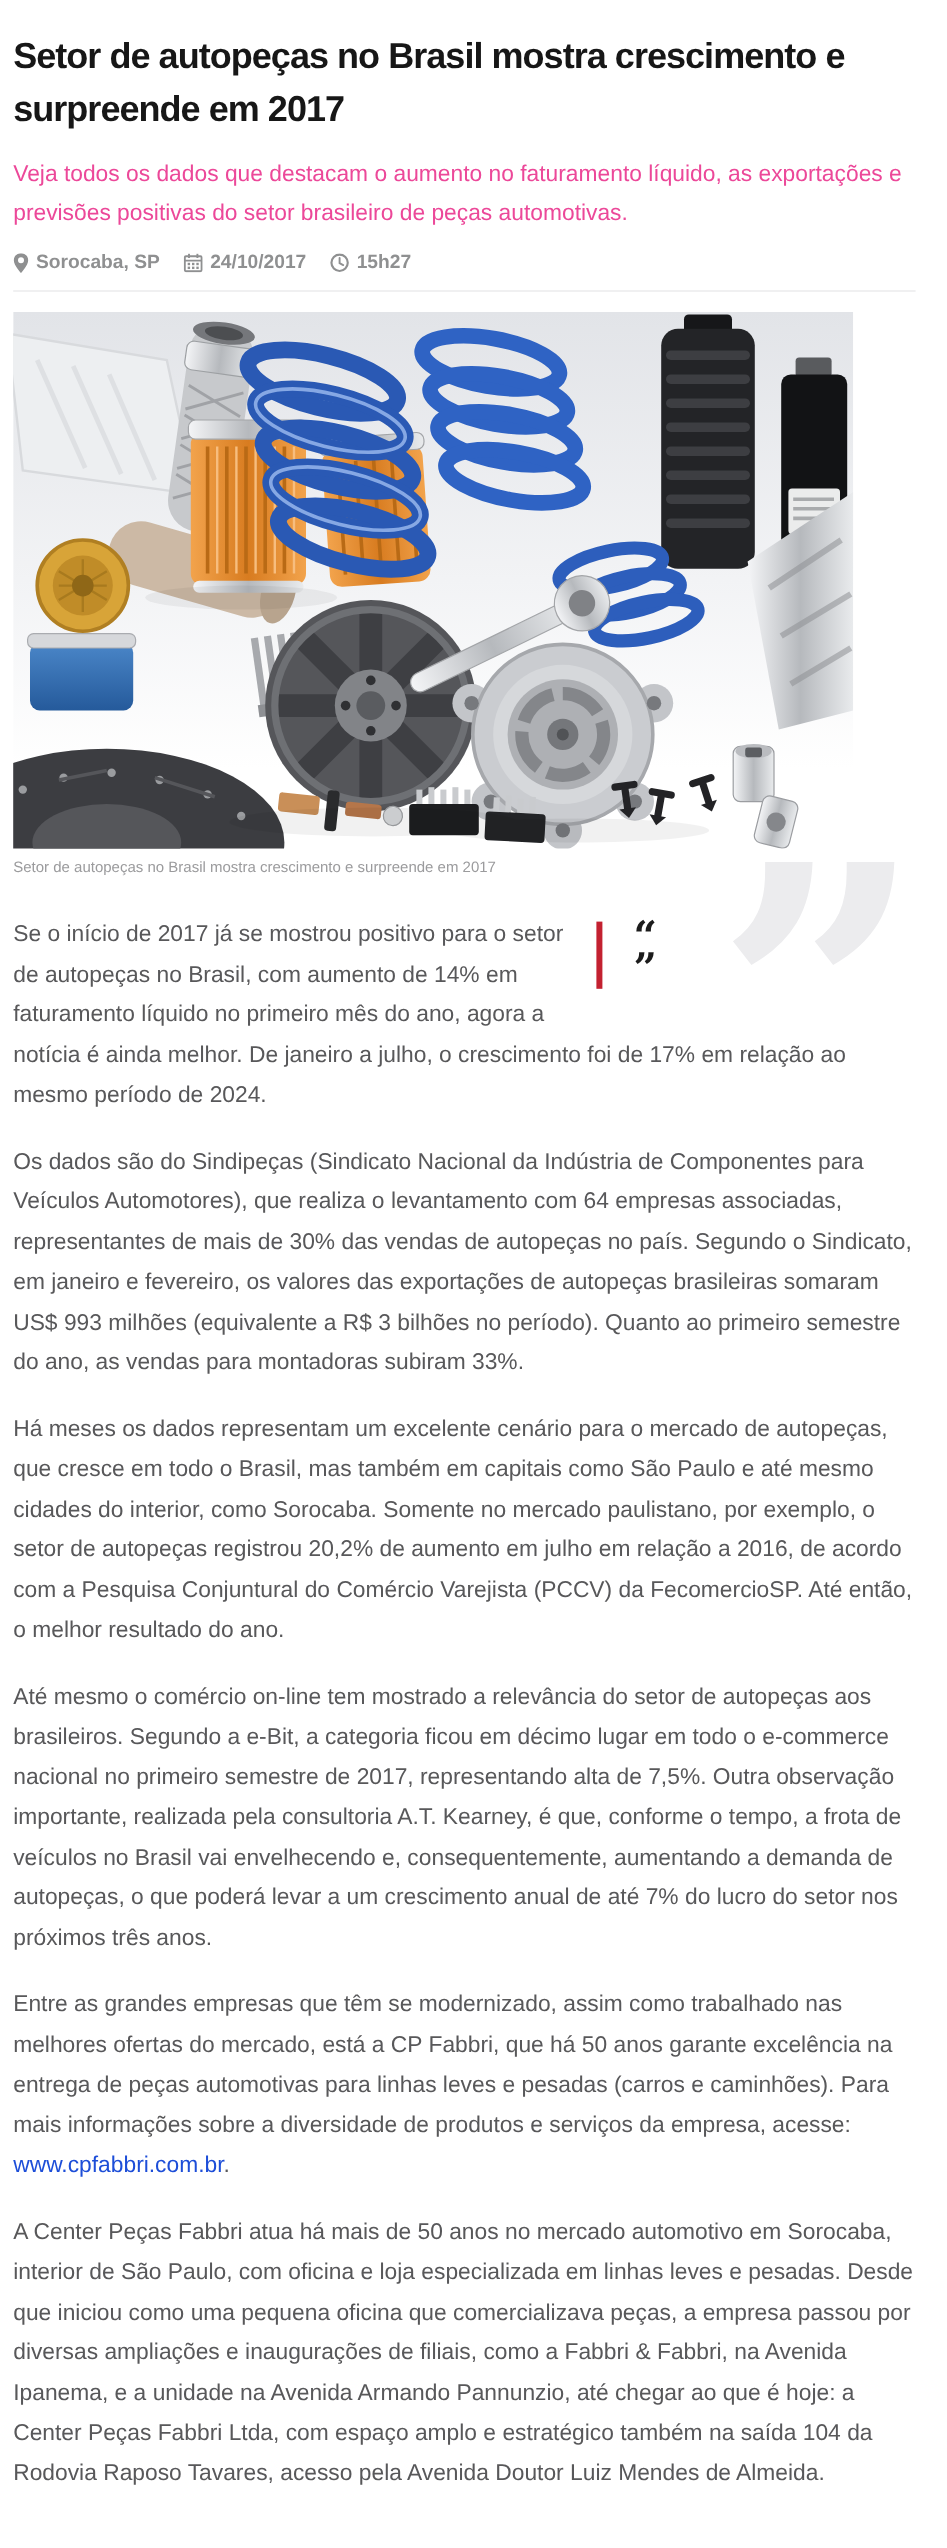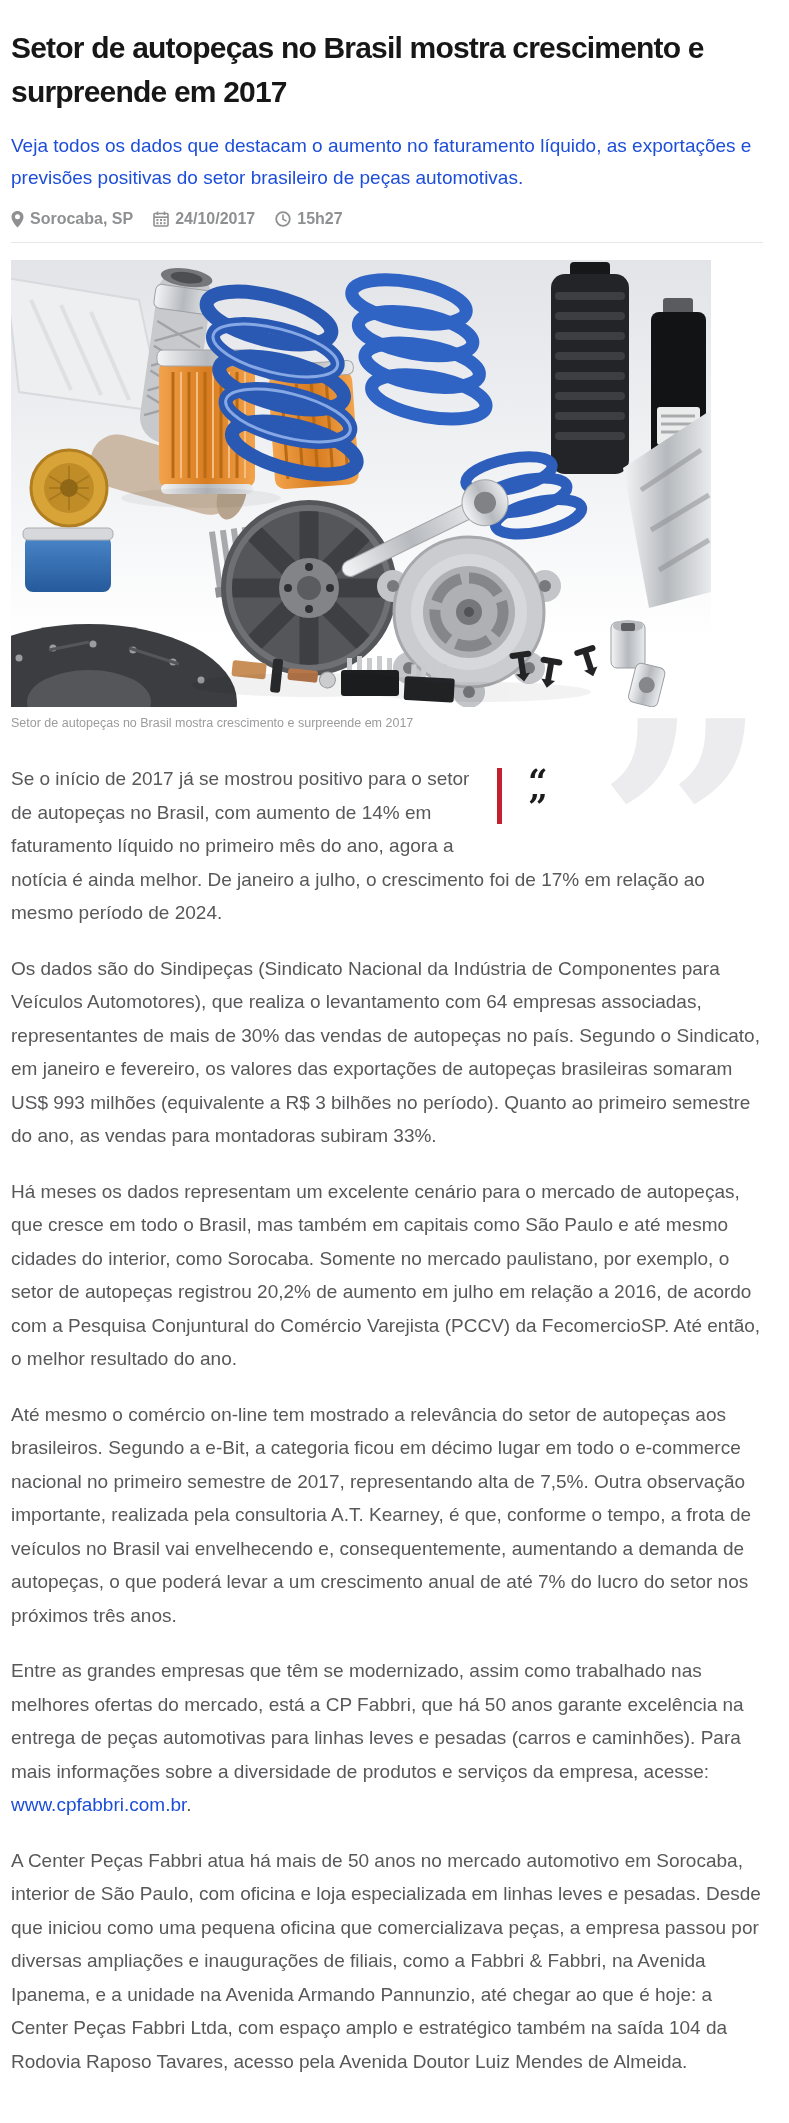--- a/index.html
+++ b/index.html
@@ -1,20 +1,20 @@
 <!DOCTYPE html>
 <html lang="pt"><head>
 <meta charset="utf-8">
 <style>
   html,body{margin:0;padding:0;background:#ffffff;}
   body{width:789px;font-family:"Liberation Sans","DejaVu Sans",sans-serif;color:#58585a;}
   .page{padding:26px 26px 40px 11px;}
 
   .title{margin:0;font-size:30px;line-height:44px;font-weight:700;color:#171717;letter-spacing:-0.8px;}
-  .subtitle{margin:16px 0 0;font-size:19px;line-height:32px;color:#1d4ed8;}
+  .subtitle{margin:16px 0 0;font-size:19px;line-height:32px;color:#ec4899;}
 
   .meta{margin-top:16px;display:flex;align-items:center;gap:20px;color:#8f9091;font-weight:700;font-size:16px;}
   .meta-item{display:flex;align-items:center;gap:6px;}
   .meta-item svg{display:block;}
 
   .divider{border:none;border-top:1px solid #e7e7e8;margin:14px 0 0;}
 
   .photo{margin-top:17px;display:block;}
   .caption{margin-top:9px;font-size:12.5px;color:#9b9b9d;}
 

